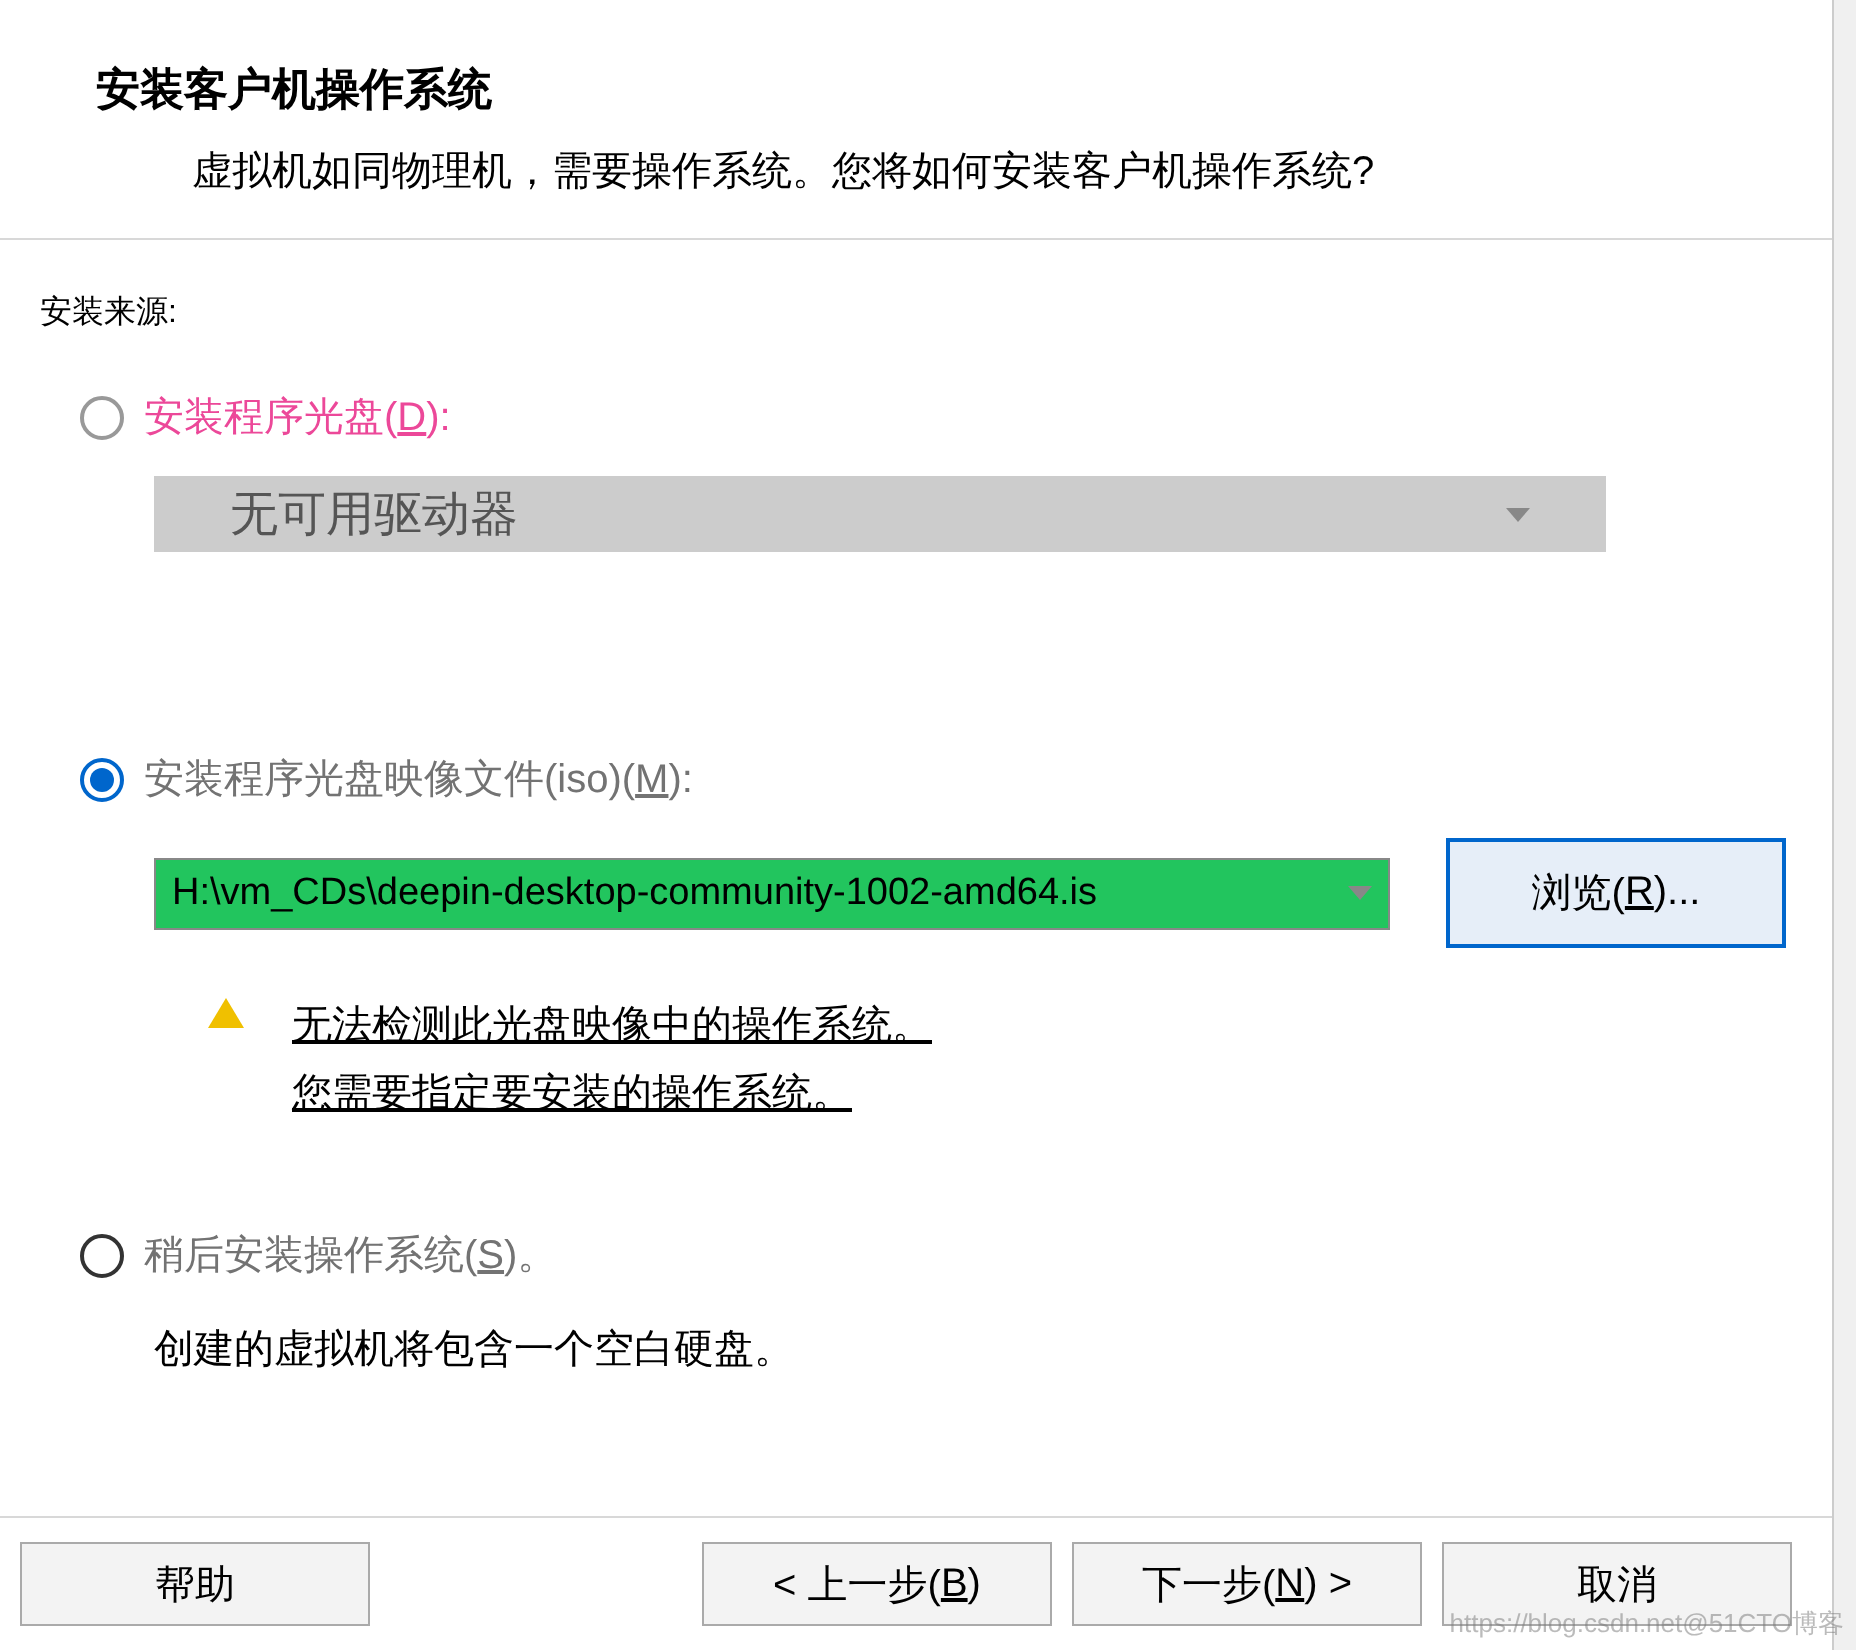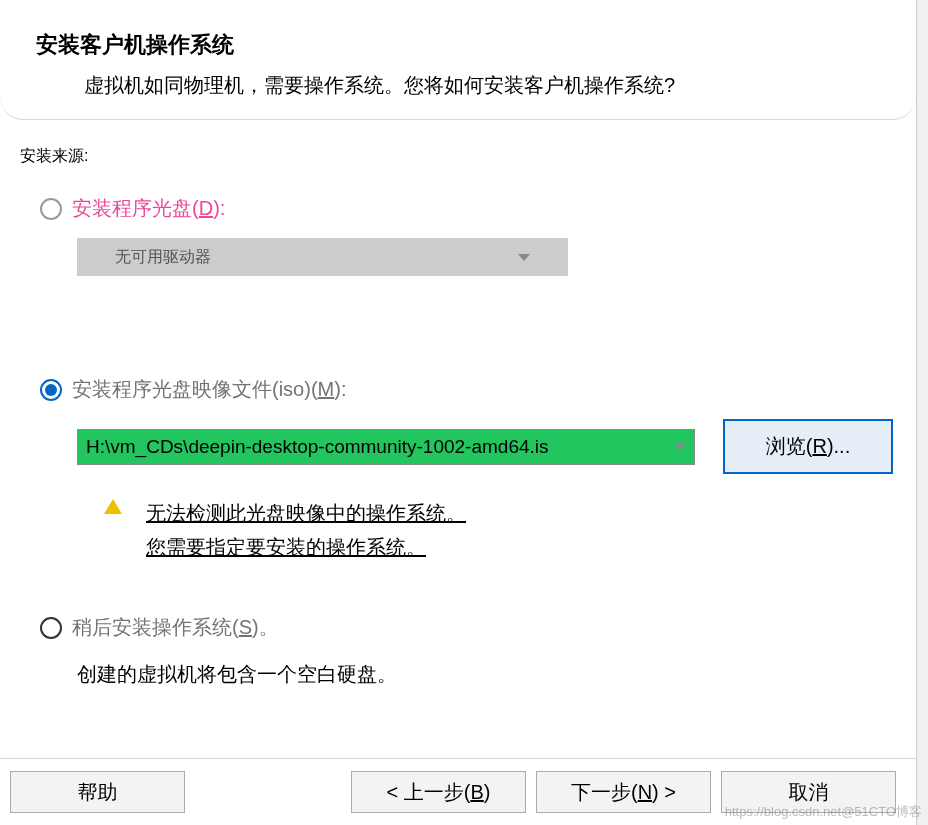--- a/index.html
+++ b/index.html
@@ -22,23 +22,22 @@
     .right-edge {
       position: absolute;
       right: 0;
       top: 0;
       width: 12px;
       height: 825px;
       background: #f0f0f0;
       border-left: 1px solid #ccc;
     }
     .header {
-      padding: 30px 48px 20px 36px;
+      padding: 30px 48px 20px 48px;
       border-bottom: 1px solid #d8d8d8;
-      border-radius: 23px;
     }
     .header-title {
       font-size: 22px;
       font-weight: bold;
       color: #000;
       margin-bottom: 12px;
     }
     .header-desc {
       font-size: 20px;
       color: #000;
@@ -92,30 +91,30 @@
       font-size: 20px;
       color: #737373;
     }
     .radio-label.disabled {
       color: #ec4899;
     }
     .underline { text-decoration: underline; }
     .drive-select {
       margin-left: 37px;
       margin-top: 8px;
-      width: 491px;
+      width: 726px;
       height: 38px;
       background: #cccccc;
       border: none;
       padding: 0 38px;
       display: flex;
       align-items: center;
       justify-content: space-between;
       color: #555;
-      font-size: 16px;
+      font-size: 24px;
     }
     .chev-down {
       width: 0; height: 0;
       border-left: 6px solid transparent;
       border-right: 6px solid transparent;
       border-top: 7px solid #888;
     }
     .opt1 { margin-bottom: 100px; }
     .opt2 { margin-bottom: 50px; }
     .iso-row {

